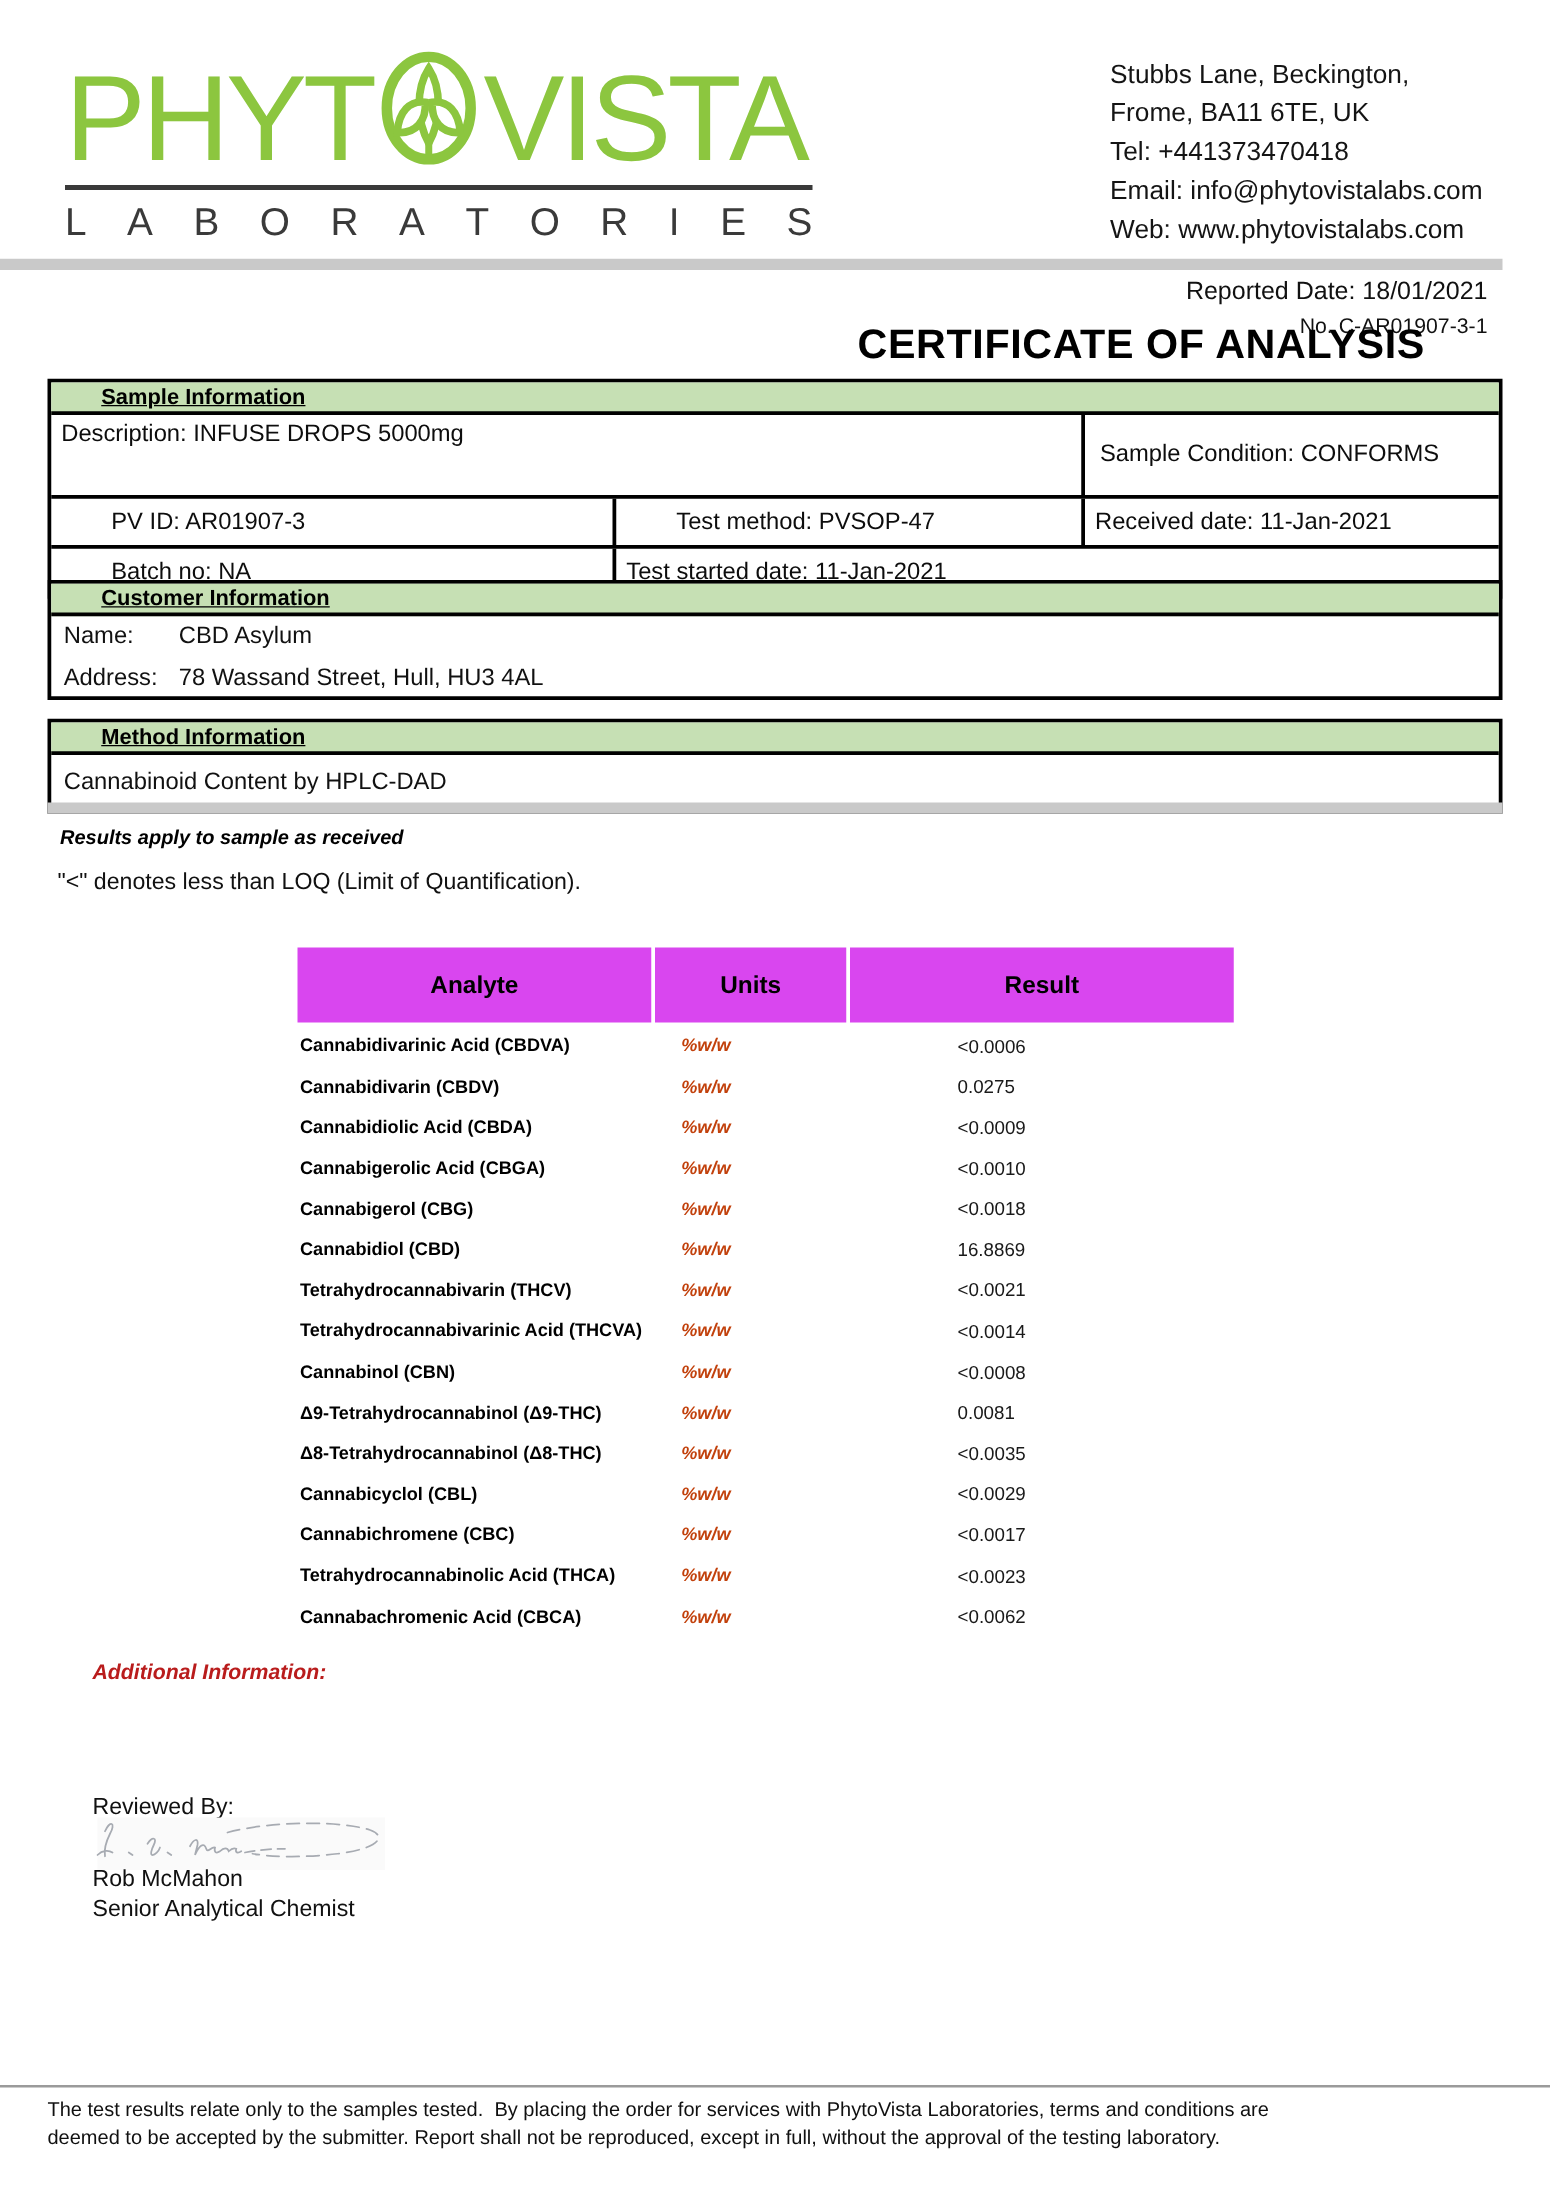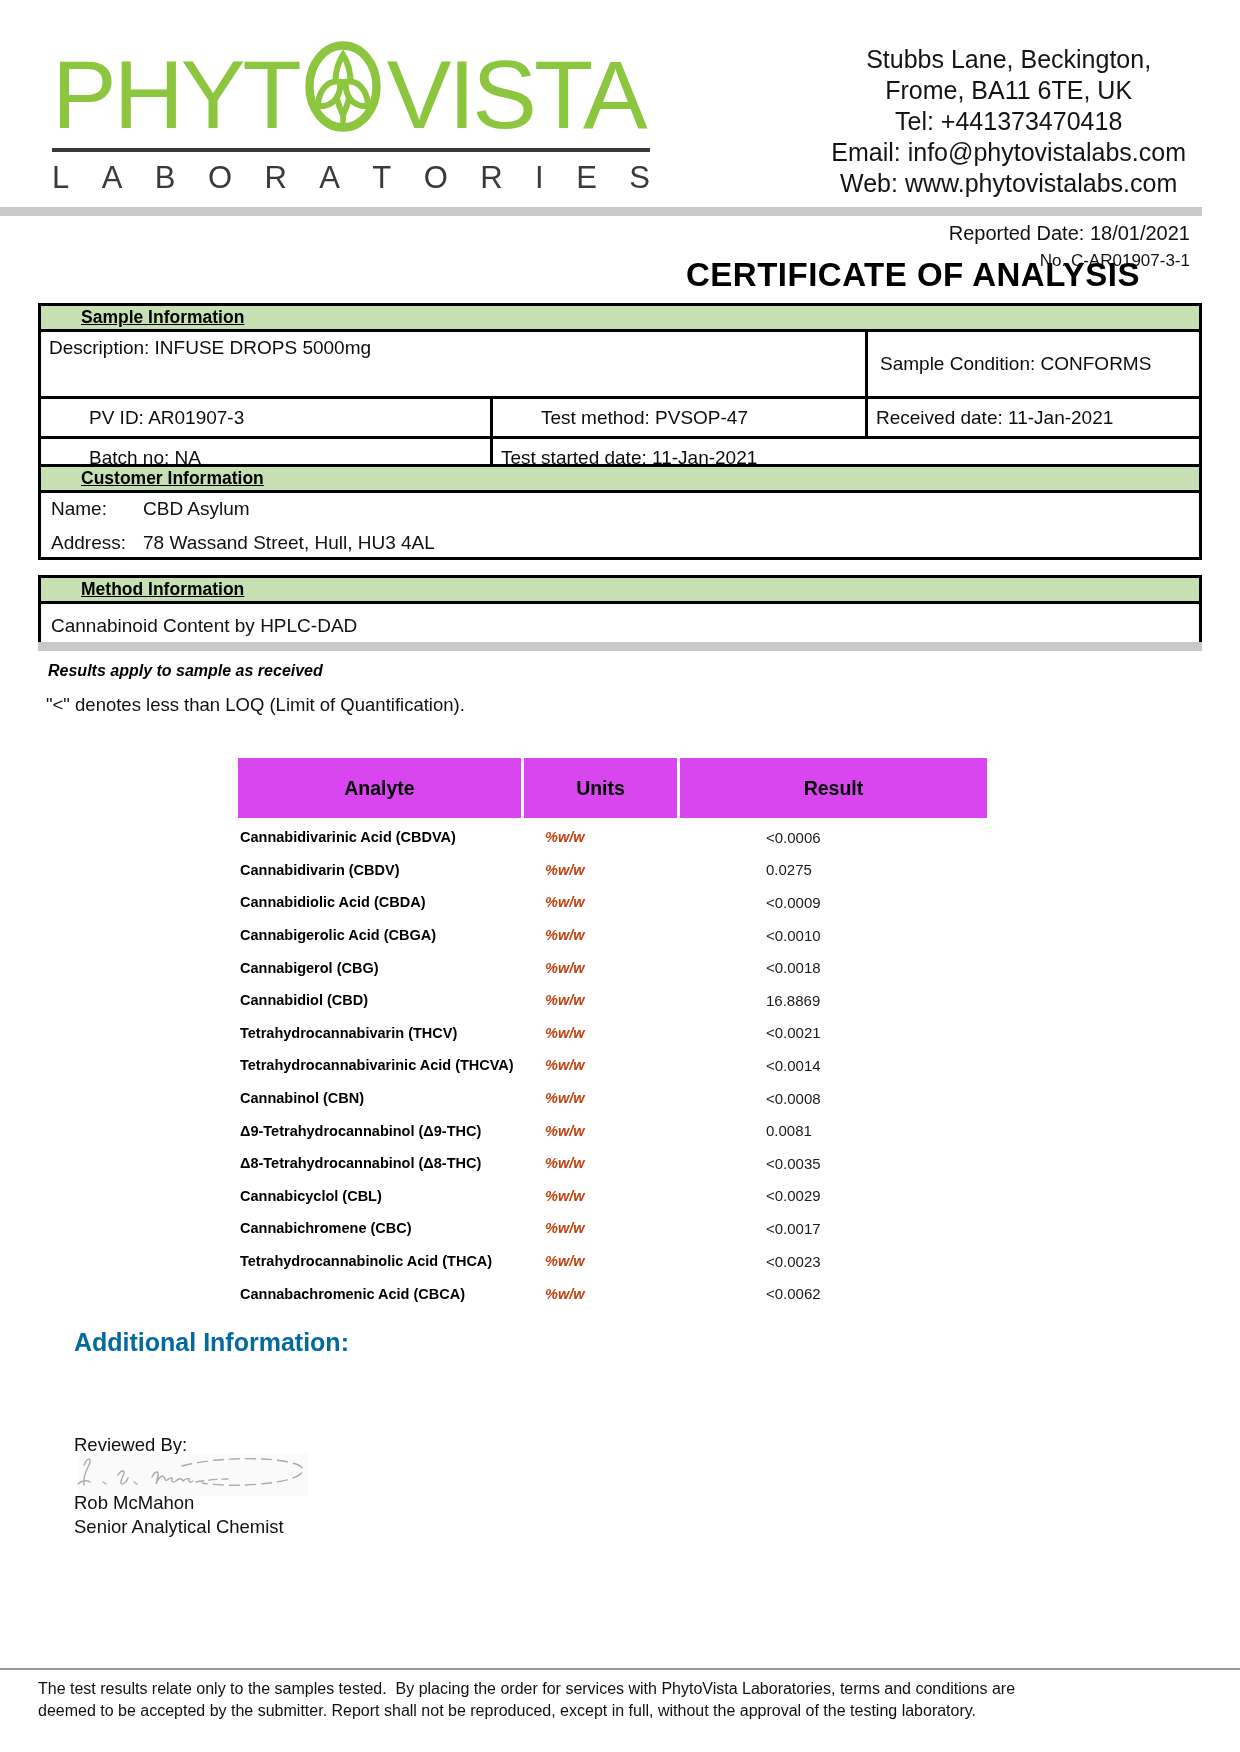--- a/index.html
+++ b/index.html
@@ -8,22 +8,22 @@
 
   
   .logo{position:absolute;left:52px;top:38px;width:600px;}
   .logo-main{display:flex;align-items:center;line-height:1;color:#8CC63F;
              font-size:97px;font-weight:400;letter-spacing:-3px;}
   .logo-leaf{margin:0 3px;}
   .logo-rule{position:absolute;left:52px;top:148px;width:598px;height:4px;background:#3a3a3a;}
   .logo-sub{position:absolute;left:52px;top:160px;width:598px;display:flex;
             justify-content:space-between;font-size:31px;color:#3a3a3a;font-weight:400;}
 
-  .contact{position:absolute;top:44px;right:54px;text-align:center;
-           font-size:25px;line-height:31px;color:#141414;}
+  .contact{position:absolute;top:44px;right:54px;text-align:left;
+           font-size:21px;line-height:31px;color:#141414;}
 
   .divider-bar{position:absolute;height:9px;background:#c9c9c9;}
   #bar1{left:0;top:207px;width:1202px;}
   #bar2{left:38px;top:642px;width:1164px;}
 
   .reported-date{position:absolute;top:222px;right:50px;font-size:20px;color:#111;}
   .cert-no{position:absolute;top:251px;right:50px;font-size:17px;color:#111;}
   .doc-title{position:absolute;left:0;top:256px;width:1140px;text-align:right;
              font-size:33px;font-weight:bold;letter-spacing:0.5px;color:#000;}
 
@@ -59,21 +59,21 @@
   .res-header{display:grid;grid-template-columns:283px 153px 307px;column-gap:3px;}
   .res-header .hcell{background:#d946ef;height:60px;display:flex;align-items:center;
                      justify-content:center;font-size:19.5px;font-weight:bold;color:#000;}
   .res-body{margin-top:3px;}
   .res-row{display:grid;grid-template-columns:283px 153px 313px;height:32.6px;align-items:center;}
   .res-analyte{font-size:14.5px;font-weight:bold;padding-left:2px;color:#000;}
   .res-units{font-size:14.5px;font-weight:bold;padding-left:24px;color:#c2410c;font-style:italic;}
   .res-result{font-size:15px;padding-left:92px;color:#1a1a1a;}
 
   
-  .addl-info{position:absolute;left:74px;top:1328px;font-size:25px;font-weight:bold;color:#0369a1;}
+  .addl-info{position:absolute;left:74px;top:1328px;font-size:17px;font-weight:bold;color:#b91c1c;font-style:italic;}
   .reviewed-by{position:absolute;left:74px;top:1434px;font-size:18.5px;color:#111;}
   .signature{position:absolute;left:70px;top:1452px;}
   .sig-name{position:absolute;left:74px;top:1492px;font-size:18.5px;color:#111;}
   .sig-title{position:absolute;left:74px;top:1516px;font-size:18.5px;color:#111;}
 
   
   .footer-rule{position:absolute;left:0;top:1668px;width:1240px;height:2px;background:#9a9a9a;}
   .footer-text{position:absolute;left:38px;top:1678px;width:1170px;font-size:16px;
                line-height:22px;color:#101010;white-space:pre-wrap;}
 </style>

